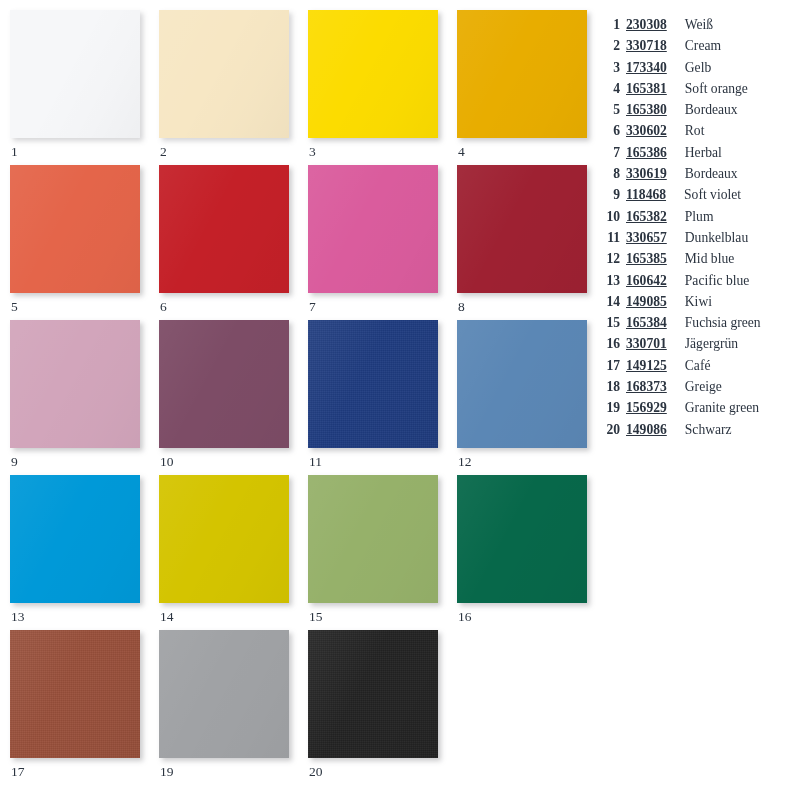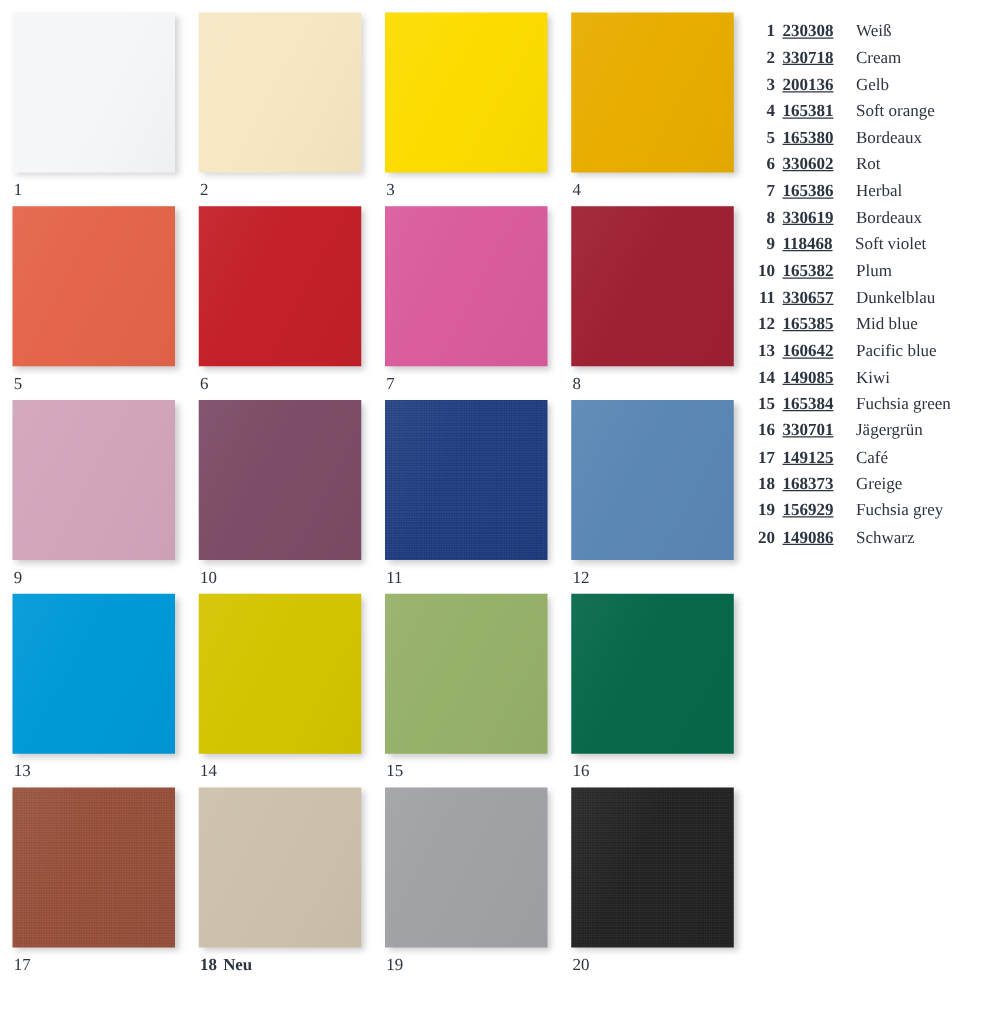--- a/index.html
+++ b/index.html
@@ -194,24 +194,20 @@
       </div>
       <div class="swatch-cell">
         <div class="swatch-chip" style="background: rgb(7, 104, 74);"></div>
         <div class="swatch-caption"><span class="sw-num">16</span></div>
       </div>
       <div class="swatch-cell">
         <div class="swatch-chip textured" style="background: rgb(153, 80, 59);"></div>
         <div class="swatch-caption"><span class="sw-num">17</span></div>
       </div>
       <div class="swatch-cell">
-        <div class="swatch-chip" style="background: rgb(205, 193, 172);"></div>
-        <div class="swatch-caption is-new"><span class="sw-num">18</span><span class="sw-badge">Neu</span></div>
-      </div>
-      <div class="swatch-cell">
         <div class="swatch-chip" style="background: rgb(160, 162, 165);"></div>
         <div class="swatch-caption"><span class="sw-num">19</span></div>
       </div>
       <div class="swatch-cell">
         <div class="swatch-chip textured" style="background: rgb(35, 35, 35);"></div>
         <div class="swatch-caption"><span class="sw-num">20</span></div>
       </div>
     </div>
 
   <div id="legend">
@@ -220,21 +216,21 @@
         <span class="lg-code">230308</span>
         <span class="lg-name">Weiß</span>
       </div>
       <div class="legend-row">
         <span class="lg-num">2</span>
         <span class="lg-code">330718</span>
         <span class="lg-name">Cream</span>
       </div>
       <div class="legend-row">
         <span class="lg-num">3</span>
-        <span class="lg-code">200136</span>
+        <span class="lg-code">173340</span>
         <span class="lg-name">Gelb</span>
       </div>
       <div class="legend-row">
         <span class="lg-num">4</span>
         <span class="lg-code">165381</span>
         <span class="lg-name">Soft orange</span>
       </div>
       <div class="legend-row">
         <span class="lg-num">5</span>
         <span class="lg-code">165380</span>
@@ -301,21 +297,21 @@
         <span class="lg-name">Café</span>
       </div>
       <div class="legend-row">
         <span class="lg-num">18</span>
         <span class="lg-code">168373</span>
         <span class="lg-name">Greige</span>
       </div>
       <div class="legend-row">
         <span class="lg-num">19</span>
         <span class="lg-code">156929</span>
-        <span class="lg-name">Fuchsia grey</span>
+        <span class="lg-name">Granite green</span>
       </div>
       <div class="legend-row">
         <span class="lg-num">20</span>
         <span class="lg-code">149086</span>
         <span class="lg-name">Schwarz</span>
       </div>
     </div>
 
 </div>
 

